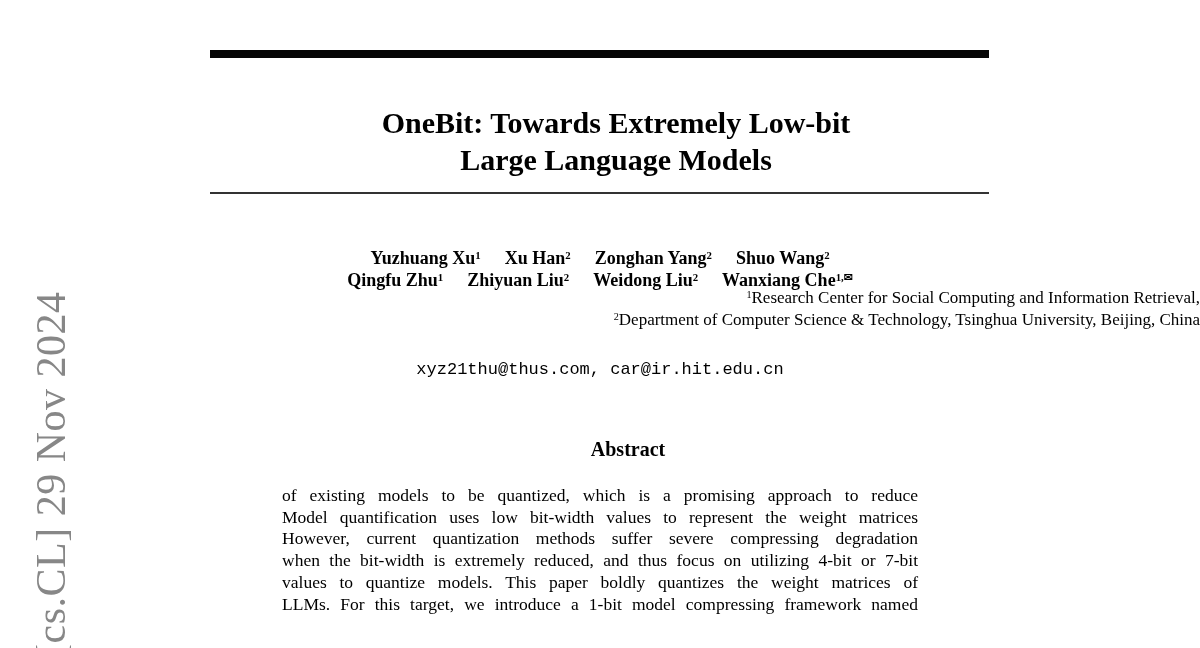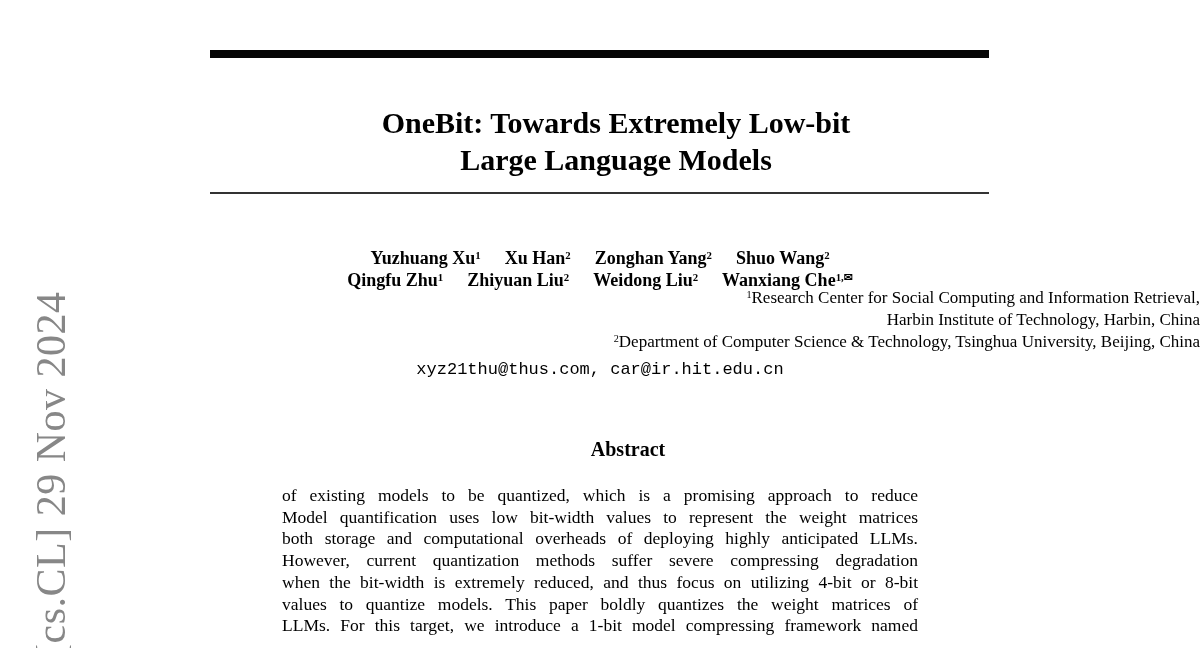--- a/index.html
+++ b/index.html
@@ -138,31 +138,29 @@
 
   <div class="rule-thin"></div>
 
   <div class="authors" id="authors">
       <div class="author-row"><span class="author">Yuzhuang Xu<sup>1</sup></span><span class="author">Xu Han<sup>2</sup></span><span class="author">Zonghan Yang<sup>2</sup></span><span class="author">Shuo Wang<sup>2</sup></span></div>
       <div class="author-row"><span class="author">Qingfu Zhu<sup>1</sup></span><span class="author">Zhiyuan Liu<sup>2</sup></span><span class="author">Weidong Liu<sup>2</sup></span><span class="author">Wanxiang Che<sup>1,✉</sup></span></div>
     </div>
 
   <div class="affils" id="affils">
       <div class="affil-line"><sup>1</sup>Research Center for Social Computing and Information Retrieval,</div>
-      <div class="affil-line">Harbin Institute of Technology, Harbin, China</div>
       <div class="affil-line"><sup>2</sup>Department of Computer Science &amp; Technology, Tsinghua University, Beijing, China</div>
     </div>
 
   <div class="emails">xyz21thu@thus.com, car@ir.hit.edu.cn</div>
 
   <h2 class="abs-head">Abstract</h2>
 
   <div class="abs-body" id="abstract">
       <div class="abs-line">of existing models to be quantized, which is a promising approach to reduce</div>
       <div class="abs-line">Model quantification uses low bit-width values to represent the weight matrices</div>
-      <div class="abs-line">both storage and computational overheads of deploying highly anticipated LLMs.</div>
       <div class="abs-line">However, current quantization methods suffer severe compressing degradation</div>
-      <div class="abs-line">when the bit-width is extremely reduced, and thus focus on utilizing 4-bit or 8-bit</div>
+      <div class="abs-line">when the bit-width is extremely reduced, and thus focus on utilizing 4-bit or 7-bit</div>
       <div class="abs-line">values to quantize models. This paper boldly quantizes the weight matrices of</div>
       <div class="abs-line">LLMs. For this target, we introduce a 1-bit model compressing framework named</div>
     </div>
 
 </div>
 
 </body></html>

